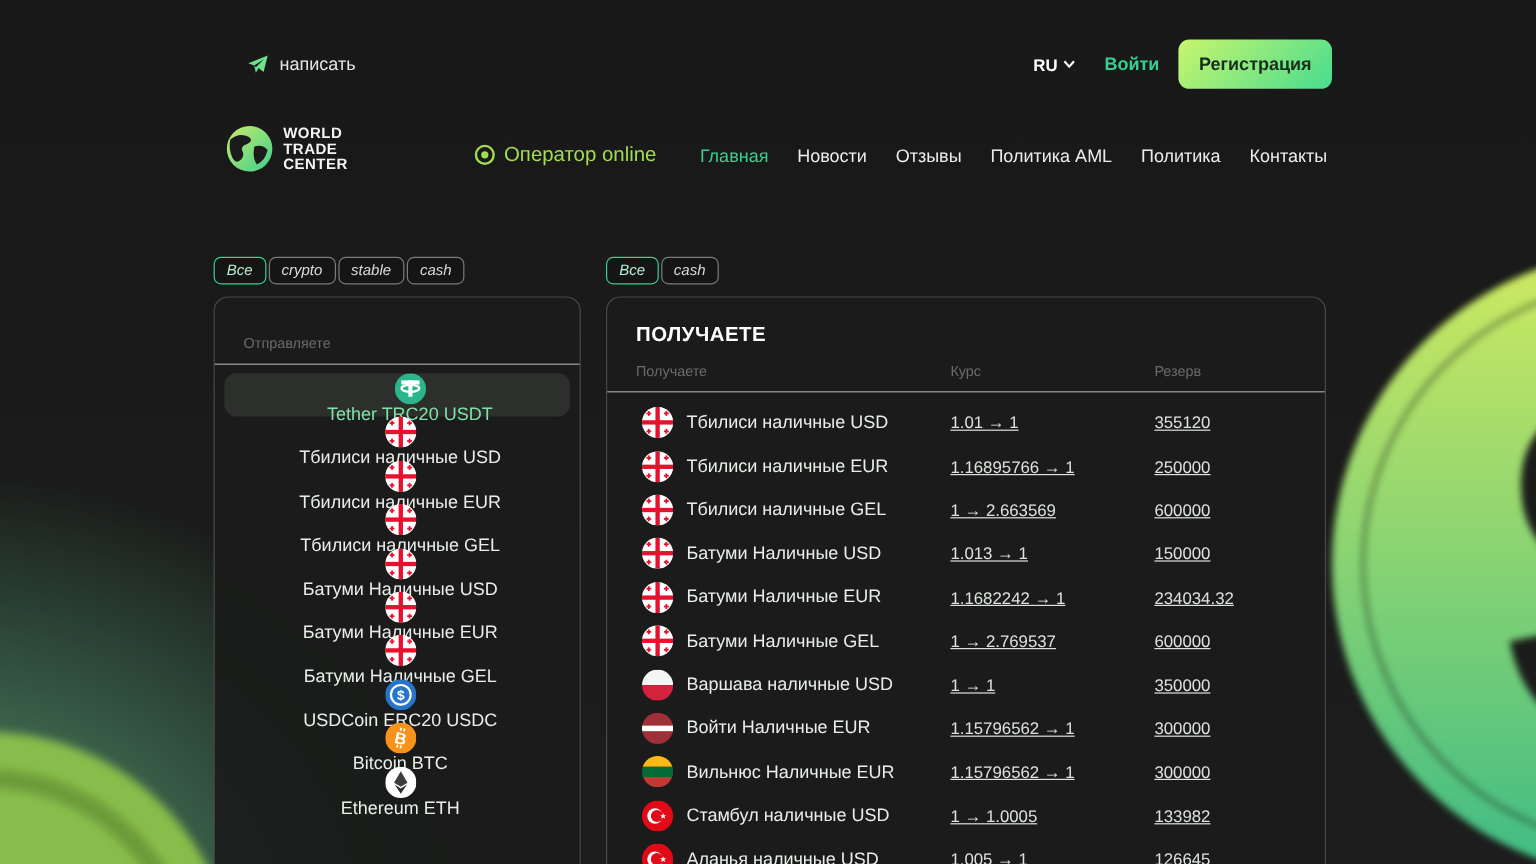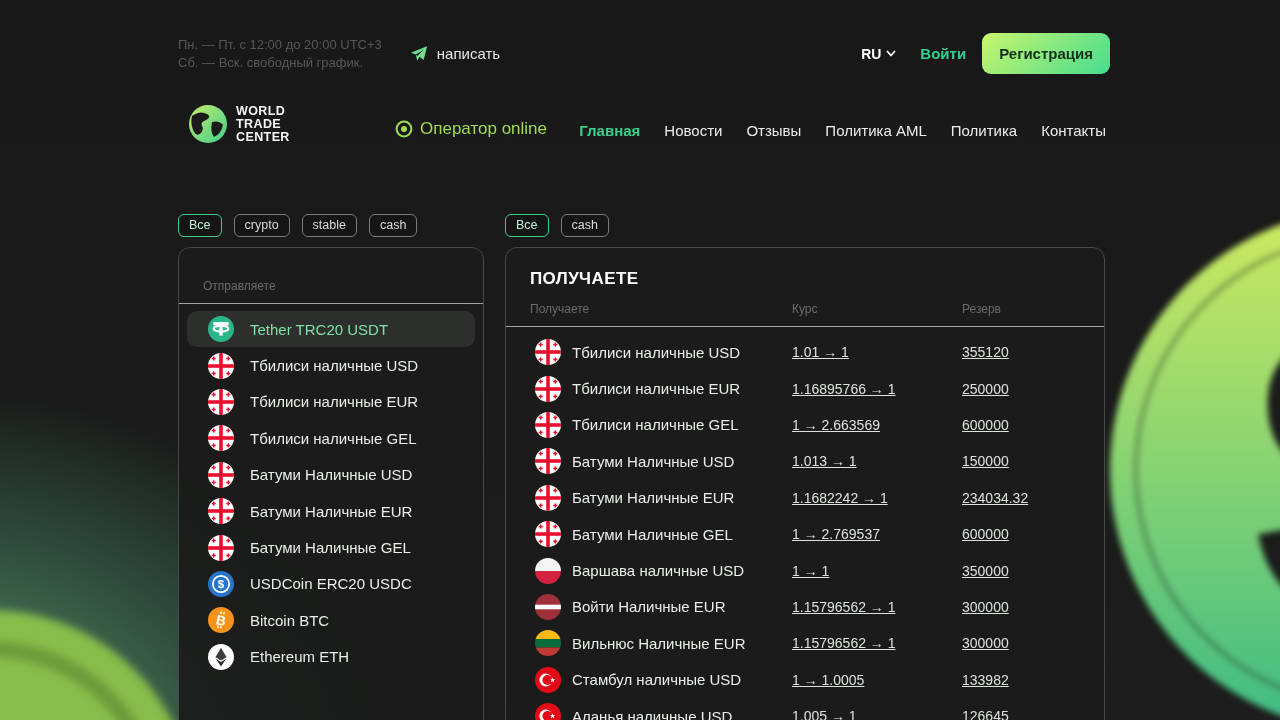--- a/index.html
+++ b/index.html
@@ -24,40 +24,40 @@
   .register{margin-left:16px;background:linear-gradient(135deg,#c9f56e,#47dc8f);color:#14301c;
     border:none;border-radius:9px;padding:12px 17px;font-size:15px;font-weight:bold;font-family:inherit;cursor:pointer;}
 
   
   .logo{position:absolute;left:186px;top:102px;display:flex;align-items:center;gap:6px;}
   .logo-text{color:#f4f4f4;font-size:12.5px;font-weight:bold;line-height:13px;letter-spacing:.4px;}
   .operator{position:absolute;left:395px;top:119px;display:flex;align-items:center;gap:7px;
     color:#a2dc52;font-size:17px;}
   .nav{position:absolute;right:174px;top:122px;display:flex;gap:24px;font-size:15px;}
   .nav-item{color:#ececec;cursor:pointer;white-space:nowrap;}
-  .nav-item.active{color:#3bcf8e;font-weight:bold;}
+  .nav-item.active{color:#3bcf8e;}
 
   
-  .chips{position:absolute;top:214px;display:flex;gap:12px;}
+  .chips{position:absolute;top:214px;display:flex;gap:2px;font-style:italic;}
   .chips-give{left:178px;} .chips-get{left:505px;}
   .chip{border:1px solid #797c79;border-radius:6px;padding:3px 10px 4px;font-size:12.5px;
     color:#d9dcd9;background:rgba(18,19,18,.55);cursor:pointer;}
   .chip.active{border-color:#3bcf8e;color:#bdeed3;}
 
   
   .panel{position:absolute;top:247px;background:rgba(26,27,26,.92);border:1px solid #474947;
     border-radius:12px;padding:18px 24px;box-sizing:border-box;height:500px;}
   .panel-give{left:178px;width:306px;}
   .panel-get{left:505px;width:600px;}
   .panel-title{color:#fff;font-size:17px;font-weight:bold;letter-spacing:.4px;margin-top:3px;}
   .panel-sub{color:#696c69;font-size:12px;margin-top:13px;}
   .panel-divider{height:1px;background:#a2a5a2;margin:10px -24px 7px;}
   .get-cols{display:grid;grid-template-columns:262px 170px 1fr;color:#696c69;font-size:12px;margin-top:13px;}
   .icon{width:26px;height:26px;border-radius:50%;overflow:hidden;display:block;flex:0 0 26px;}
-  .row{display:flex;align-items:center;gap:16px;height:36.4px;padding-left:5px;cursor:pointer;}
+  .row{display:flex;align-items:center;height:36.4px;padding-left:5px;cursor:pointer;flex-direction:column;}
   .row-label{color:#e9eee9;font-size:15px;font-weight:500;}
   .row.selected{background:#2d2f2d;border-radius:10px;margin:0 -16px;padding-left:21px;}
   .row.selected .row-label{color:#7fe3a7;}
   .get-row{display:grid;grid-template-columns:42px 220px 170px 1fr;align-items:center;height:36.4px;cursor:pointer;}
   .get-row .icon{margin-left:5px;}
   .rate,.reserve{color:#dde2dd;font-size:14px;text-decoration:underline;}
 </style>
 </head>
 <body>
 
@@ -73,24 +73,20 @@
     <circle cx="274" cy="274" r="262" fill="url(#gc1)"></circle>
     <circle cx="274" cy="274" r="236" fill="none" stroke="rgba(25,35,22,.4)" stroke-width="4"></circle>
     <text x="274" y="424" text-anchor="middle" font-size="430" font-weight="bold" fill="#1b1d1b" font-family="Liberation Sans, sans-serif">$</text>
   </svg>
   <svg class="deco coin-corner" width="360" height="360" viewBox="0 0 360 360">
     <circle cx="120" cy="237" r="205" fill="#8cc24b"></circle>
     <circle cx="120" cy="237" r="166" fill="none" stroke="#6f9d38" stroke-width="16"></circle>
   </svg>
 
   <div class="topbar">
-    <div class="schedule">
-      <div>Пн. — Пт. с 12:00 до 20:00 UTC+3</div>
-      <div>Сб. — Вск. свободный график.</div>
-    </div>
     <div class="toplink write">
       <span style="display:flex;">
         <svg width="18" height="17" viewBox="0 0 20 18">
             <path d="M19 1 L1 8.2 L6.4 10.2 L8 17 L10.6 12.6 L15.2 16.2 Z M6.4 10.2 L15.5 4.5 L8 11.8 Z" fill="#6fe08e"></path>
           </svg>
       </span>
       <span>написать</span>
     </div>
     <div class="top-spacer"></div>
     <div class="lang">

